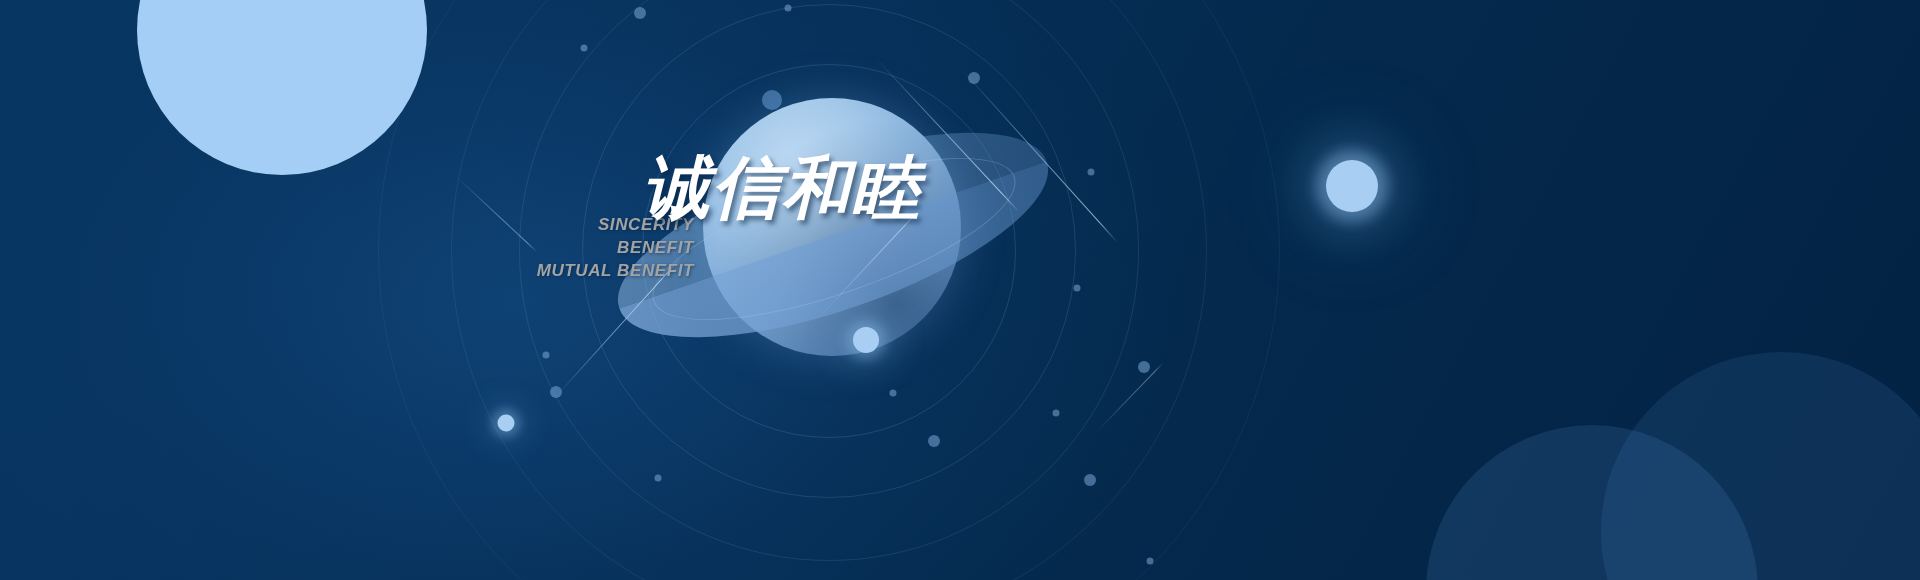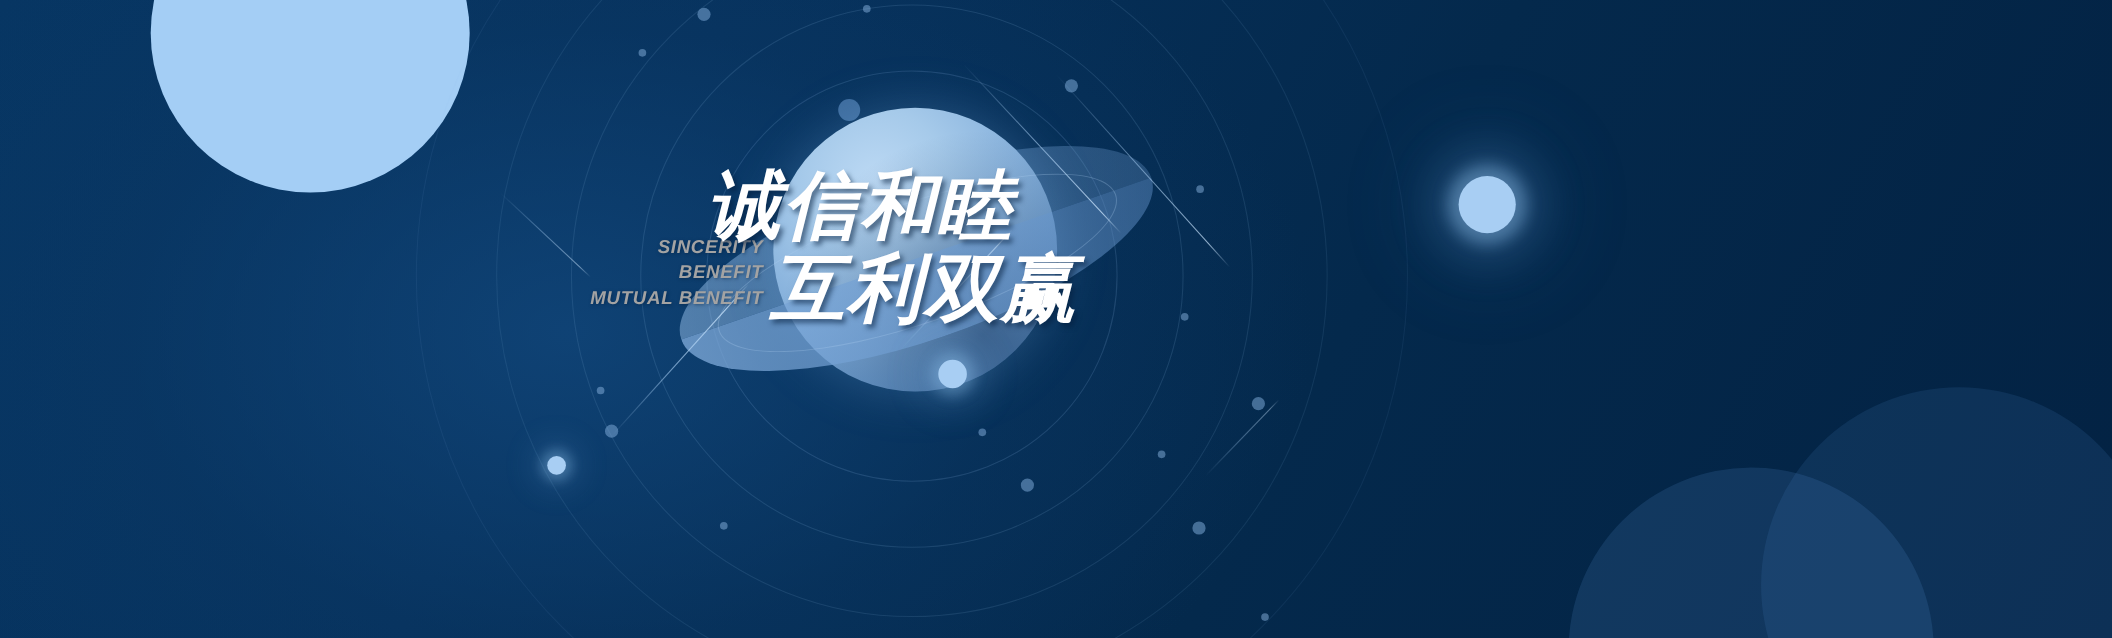--- a/index.html
+++ b/index.html
@@ -254,16 +254,15 @@
       <div class="orb orb-md" style="left: 866px; top: 340px;"></div>
     </div>
 
   <div id="text-block">
     <div id="en-block">
       <div class="en-line">SINCERITY</div>
       <div class="en-line">BENEFIT</div>
       <div class="en-line">MUTUAL BENEFIT</div>
     </div>
     <div class="cn-line" id="cn-line-1">诚信和睦</div>
-    <div class="cn-line" id="cn-line-2">互利双赢</div>
   </div>
 
 </div>
 
 </body></html>

